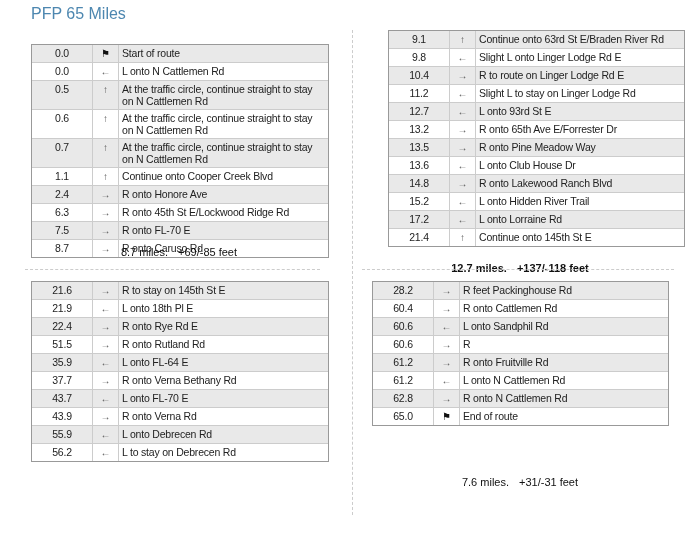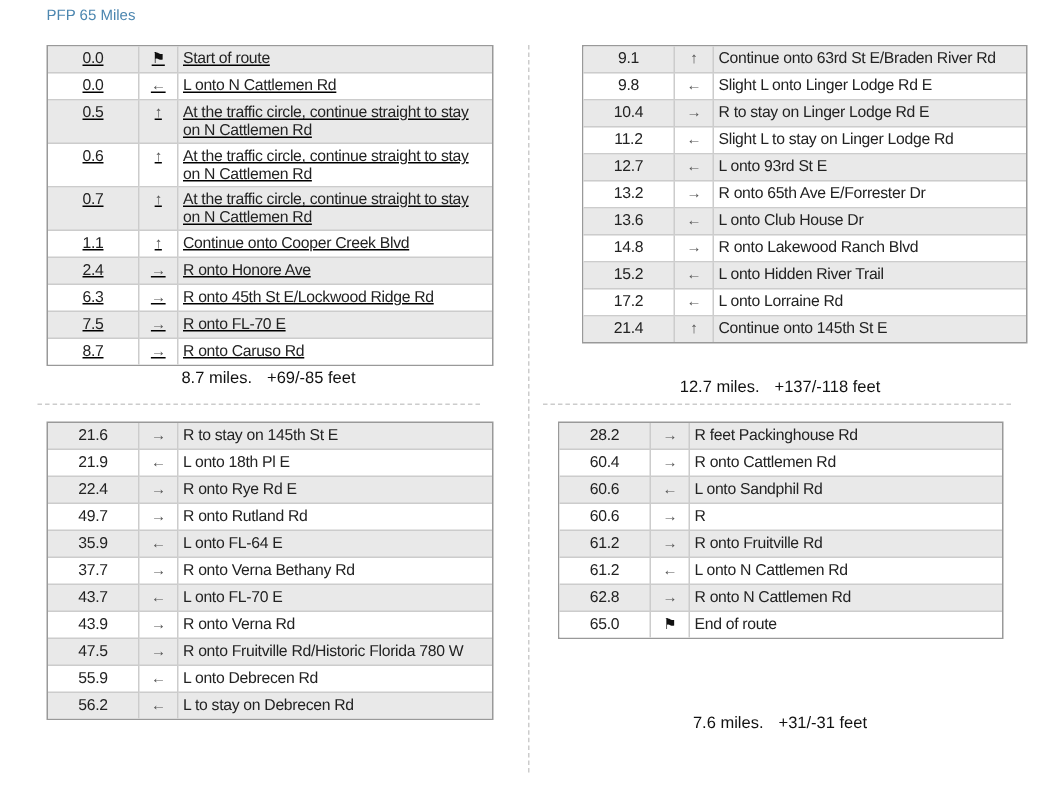--- a/index.html
+++ b/index.html
@@ -12,29 +12,29 @@
     position: relative;
     width: 700px;
     height: 541px;
     background: #ffffff;
     overflow: hidden;
   }
   .route-title {
     position: absolute;
     left: 31px;
     top: 5px;
-    font-size: 10px;
+    font-size: 16px;
     color: #4d87b0;
   }
   .cue-table-wrap {
     position: absolute;
     border: 1px solid #999999;
     background: #ffffff;
   }
-  .q-tl { left: 31px;  top: 30px;  width: 296px; text-decoration: underline; }
+  .q-tl { left: 31px;  top: 44px;  width: 296px; }
   .q-tr { left: 352px; top: 30px;  width: 295px; margin-left: 36px; }
   .q-bl { left: 31px;  top: 281px; width: 296px; }
   .q-br { left: 372px; top: 281px; width: 295px; }
   table.cue {
     border-collapse: collapse;
     width: 100%;
     table-layout: fixed;
     font-size: 10.5px;
     letter-spacing: -0.2px;
     color: #222222;
@@ -62,21 +62,21 @@
   .glyph-arrow { color: #555555; font-size: 10px; }
   .glyph-flag  { color: #111111; font-size: 10px; }
   .segment-summary {
     position: absolute;
     width: 296px;
     text-align: center;
     font-size: 11px;
     color: #111111;
   }
   .f-tl { left: 31px;  top: 246px; }
-  .f-tr { left: 372px; top: 252px; }
+  .f-tr { left: 372px; top: 262px; font-weight: bold; }
   .f-bl { left: 31px;  top: 496px; }
   .f-br { left: 372px; top: 476px; }
   .segment-summary .elev { margin-left: 10px; }
   .divider-v {
     position: absolute;
     left: 352px;
     top: 30px;
     height: 485px;
     width: 0;
     border-left: 1px dashed #cccccc;
@@ -162,36 +162,41 @@
             <td class="c-text">Continue onto 63rd St E/Braden River Rd</td>
           </tr>
           <tr>
             <td class="c-dist">9.8</td>
             <td class="c-icon"><span class="glyph-arrow">←</span></td>
             <td class="c-text">Slight L onto Linger Lodge Rd E</td>
           </tr>
           <tr>
             <td class="c-dist">10.4</td>
             <td class="c-icon"><span class="glyph-arrow">→</span></td>
-            <td class="c-text">R to stay on Linger Lodge Rd E</td>
+            <td class="c-text">R to route on Linger Lodge Rd E</td>
           </tr>
           <tr>
             <td class="c-dist">11.2</td>
             <td class="c-icon"><span class="glyph-arrow">←</span></td>
             <td class="c-text">Slight L to stay on Linger Lodge Rd</td>
           </tr>
           <tr>
             <td class="c-dist">12.7</td>
             <td class="c-icon"><span class="glyph-arrow">←</span></td>
             <td class="c-text">L onto 93rd St E</td>
           </tr>
           <tr>
             <td class="c-dist">13.2</td>
             <td class="c-icon"><span class="glyph-arrow">→</span></td>
             <td class="c-text">R onto 65th Ave E/Forrester Dr</td>
+          </tr>
+          <tr>
+            <td class="c-dist">13.5</td>
+            <td class="c-icon"><span class="glyph-arrow">→</span></td>
+            <td class="c-text">R onto Pine Meadow Way</td>
           </tr>
           <tr>
             <td class="c-dist">13.6</td>
             <td class="c-icon"><span class="glyph-arrow">←</span></td>
             <td class="c-text">L onto Club House Dr</td>
           </tr>
           <tr>
             <td class="c-dist">14.8</td>
             <td class="c-icon"><span class="glyph-arrow">→</span></td>
             <td class="c-text">R onto Lakewood Ranch Blvd</td>
@@ -226,21 +231,21 @@
             <td class="c-dist">21.9</td>
             <td class="c-icon"><span class="glyph-arrow">←</span></td>
             <td class="c-text">L onto 18th Pl E</td>
           </tr>
           <tr>
             <td class="c-dist">22.4</td>
             <td class="c-icon"><span class="glyph-arrow">→</span></td>
             <td class="c-text">R onto Rye Rd E</td>
           </tr>
           <tr>
-            <td class="c-dist">49.7</td>
+            <td class="c-dist">51.5</td>
             <td class="c-icon"><span class="glyph-arrow">→</span></td>
             <td class="c-text">R onto Rutland Rd</td>
           </tr>
           <tr>
             <td class="c-dist">35.9</td>
             <td class="c-icon"><span class="glyph-arrow">←</span></td>
             <td class="c-text">L onto FL-64 E</td>
           </tr>
           <tr>
             <td class="c-dist">37.7</td>
@@ -249,25 +254,20 @@
           </tr>
           <tr>
             <td class="c-dist">43.7</td>
             <td class="c-icon"><span class="glyph-arrow">←</span></td>
             <td class="c-text">L onto FL-70 E</td>
           </tr>
           <tr>
             <td class="c-dist">43.9</td>
             <td class="c-icon"><span class="glyph-arrow">→</span></td>
             <td class="c-text">R onto Verna Rd</td>
-          </tr>
-          <tr>
-            <td class="c-dist">47.5</td>
-            <td class="c-icon"><span class="glyph-arrow">→</span></td>
-            <td class="c-text">R onto Fruitville Rd/Historic Florida 780 W</td>
           </tr>
           <tr>
             <td class="c-dist">55.9</td>
             <td class="c-icon"><span class="glyph-arrow">←</span></td>
             <td class="c-text">L onto Debrecen Rd</td>
           </tr>
           <tr>
             <td class="c-dist">56.2</td>
             <td class="c-icon"><span class="glyph-arrow">←</span></td>
             <td class="c-text">L to stay on Debrecen Rd</td>

